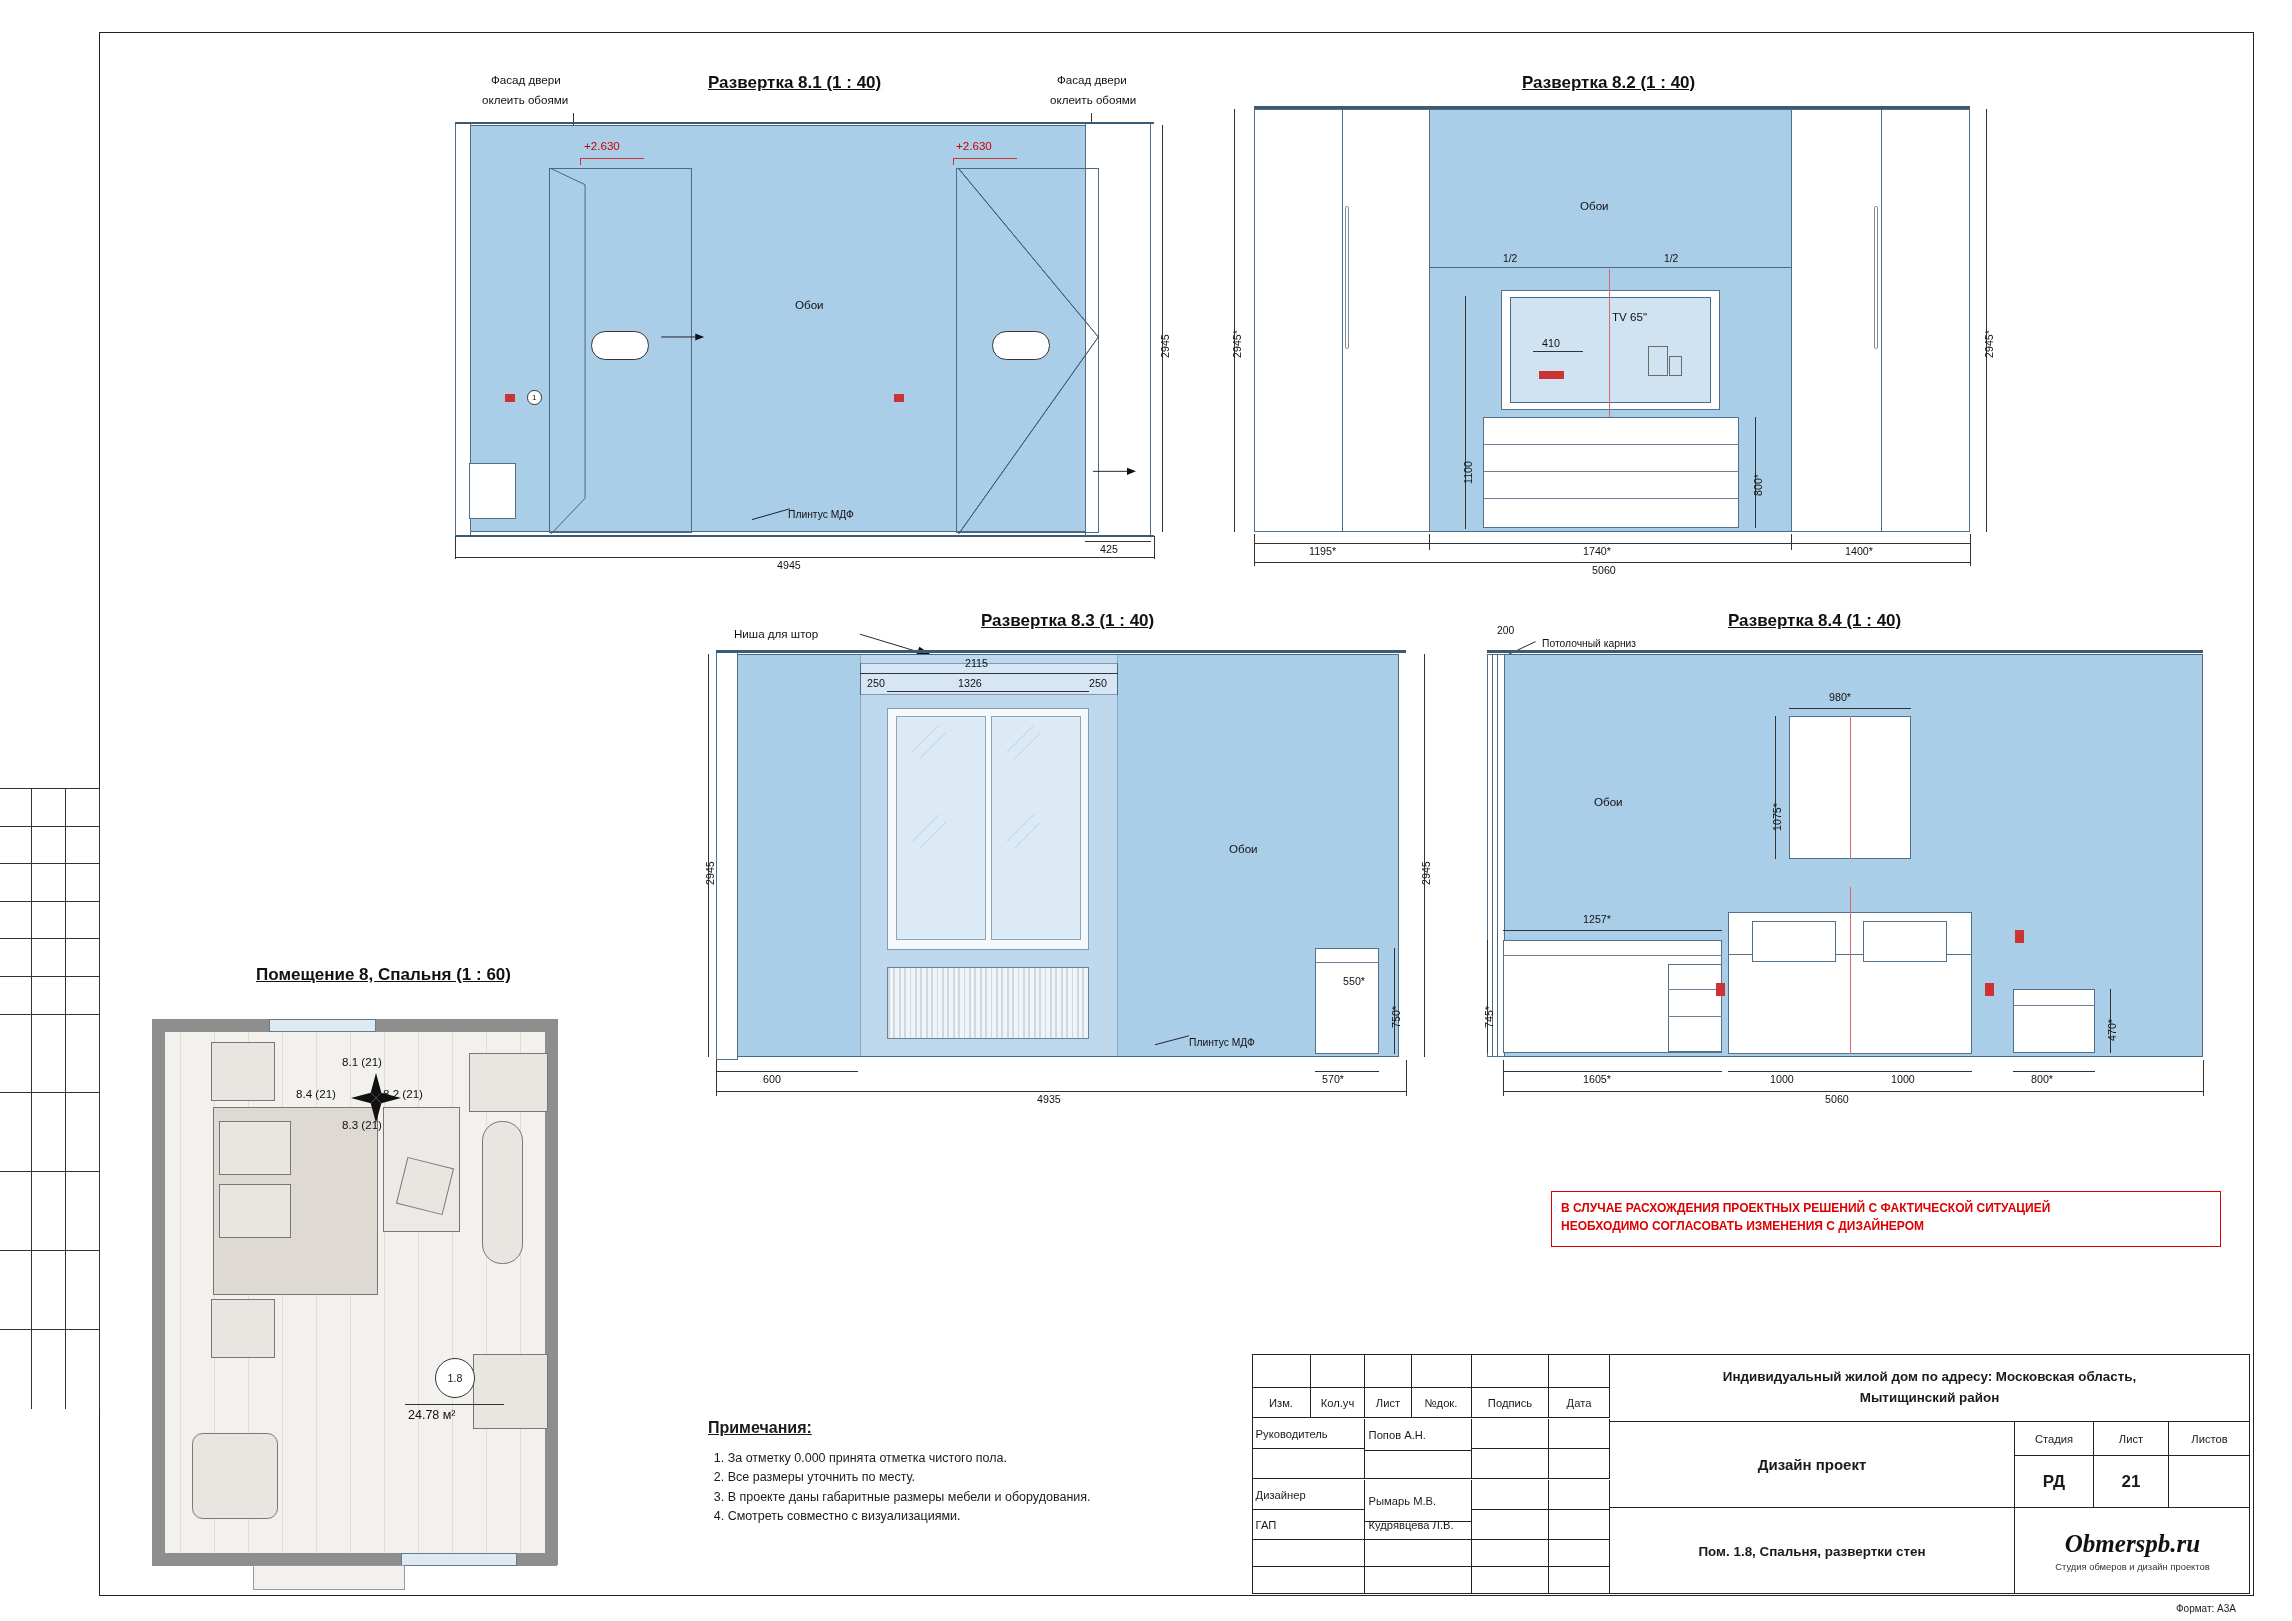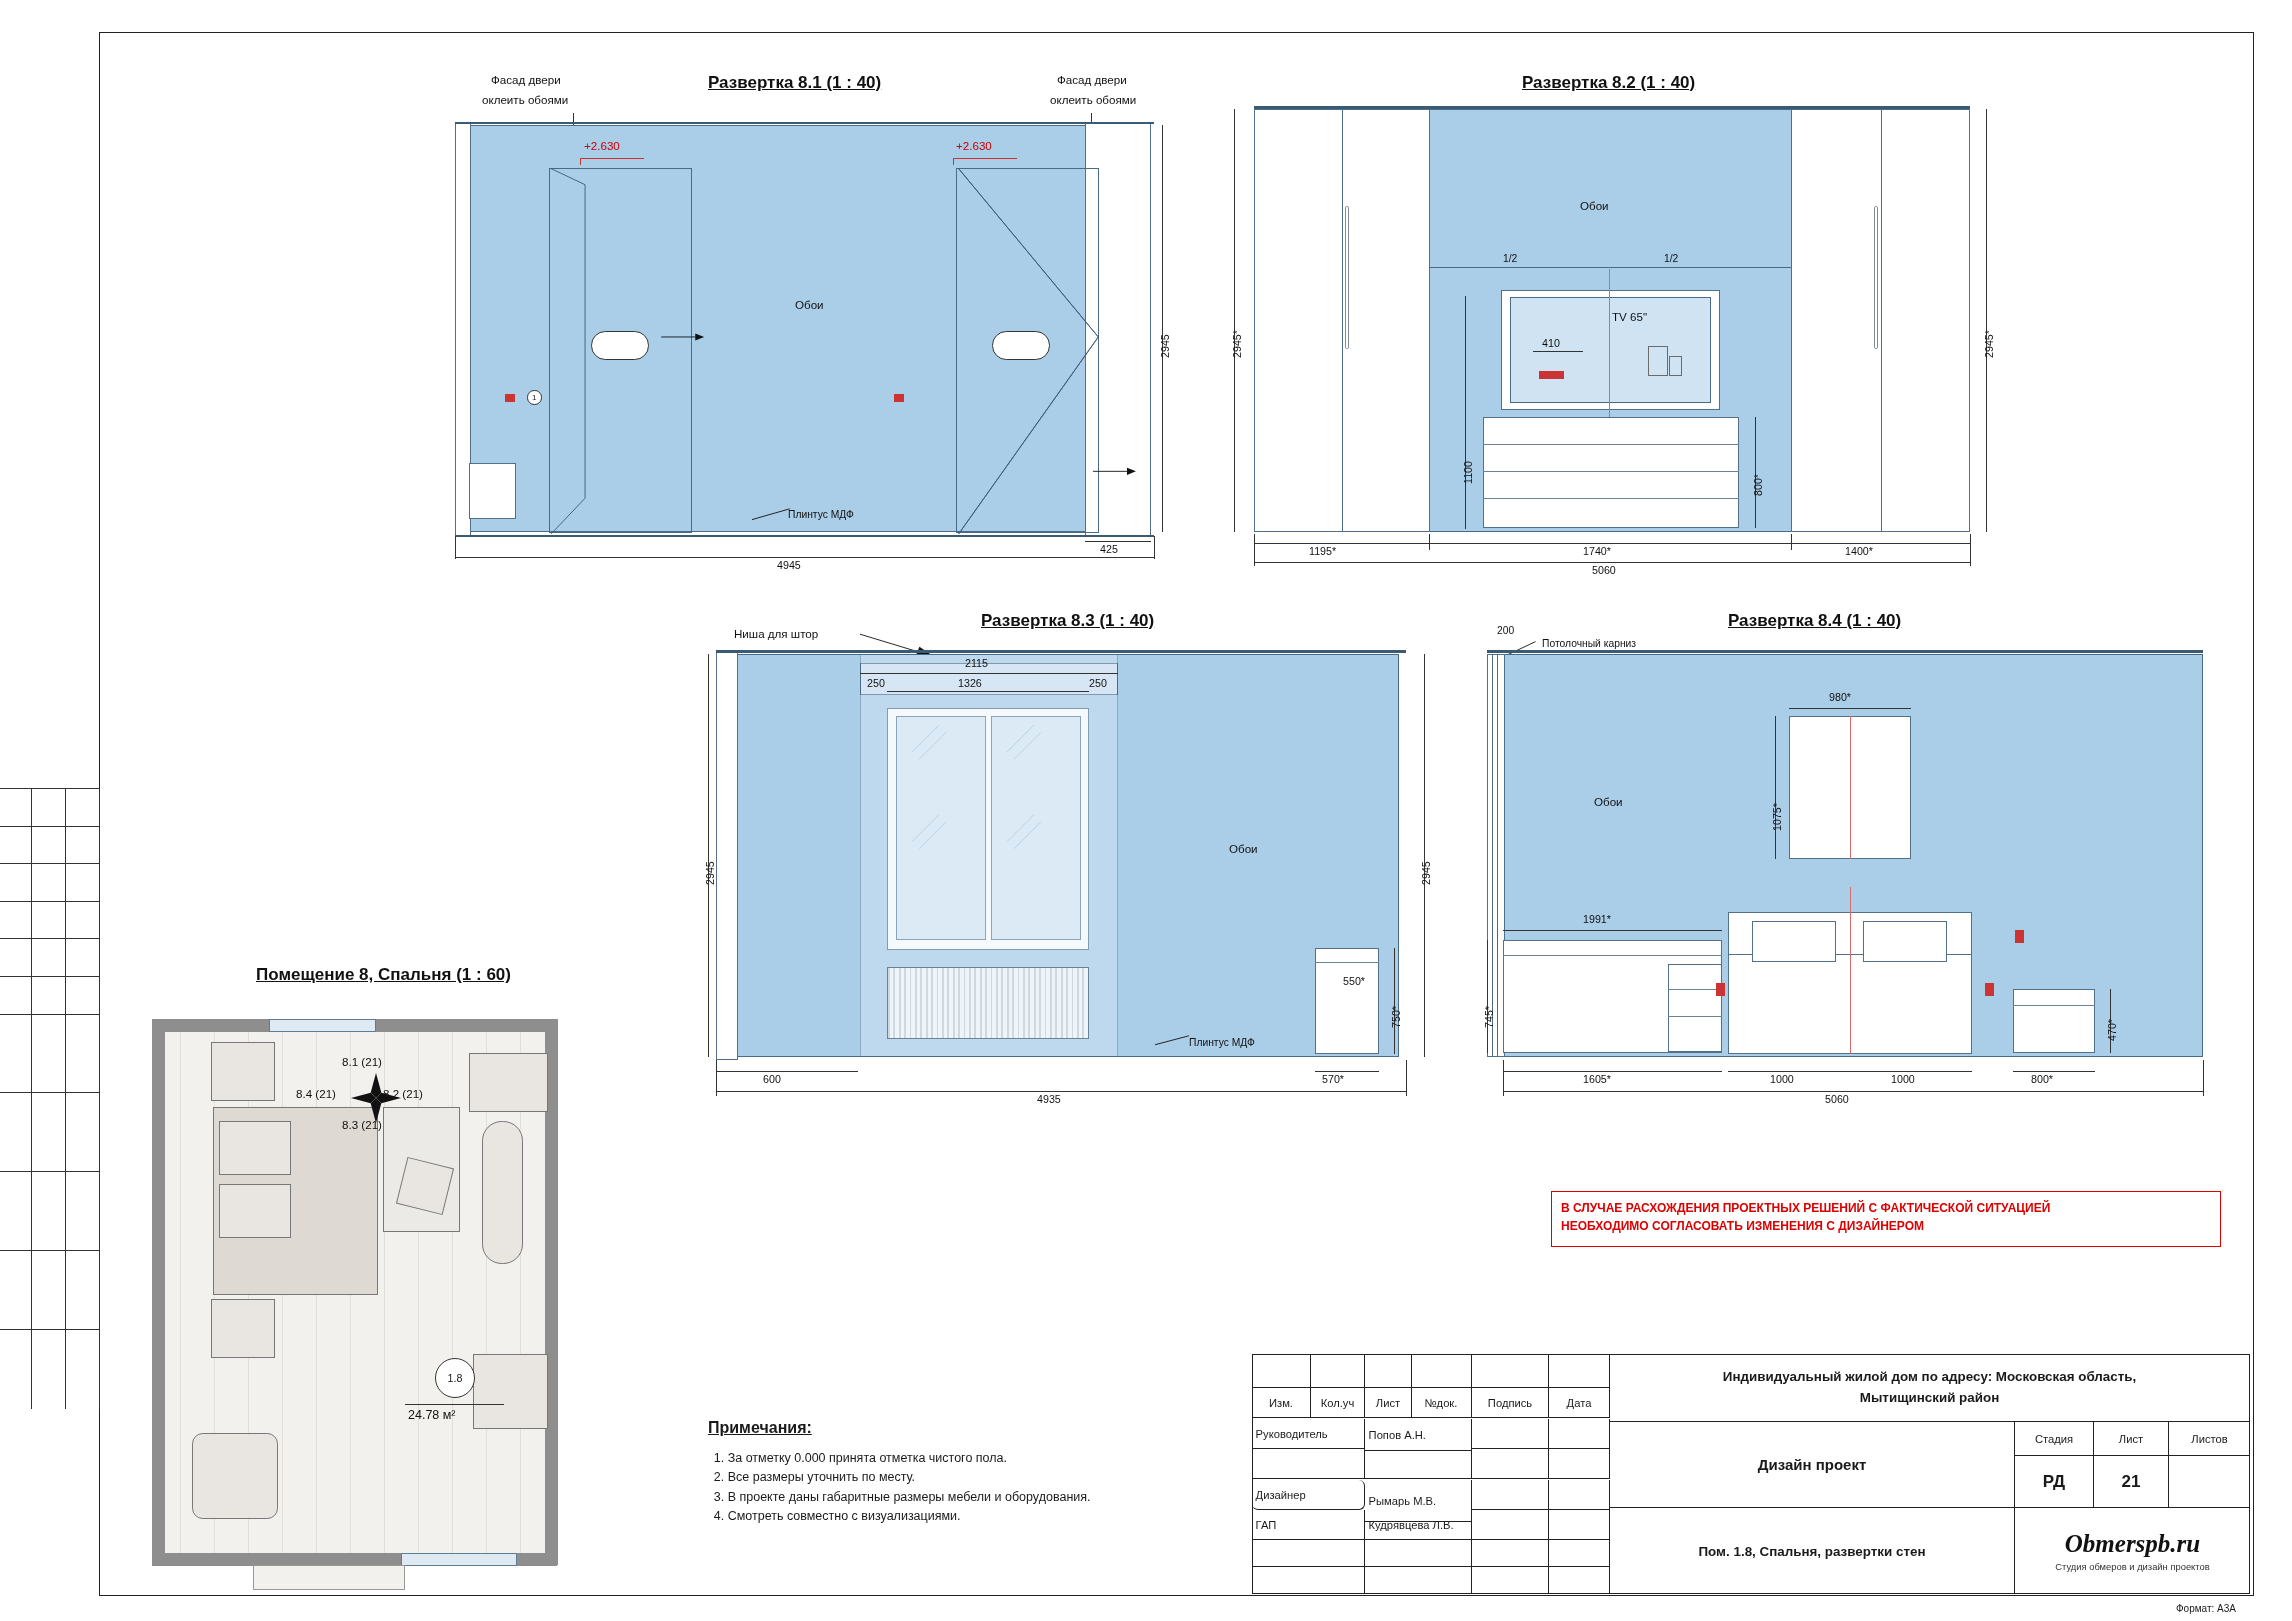--- a/index.html
+++ b/index.html
@@ -321,21 +321,21 @@
     <div class="lineh" style="left:1668px;top:1016px;width:54px;background:#6b8296;"></div>
 
     <div class="white" style="left:2013px;top:989px;width:82px;height:64px;"></div>
     <div class="lineh" style="left:2013px;top:1005px;width:82px;background:#6b8296;"></div>
 
     <div class="redline" style="left:1716px;top:983px;width:9px;height:12.5px;"></div>
     <div class="redline" style="left:1985px;top:983px;width:9px;height:12.5px;"></div>
     <div class="redline" style="left:2015px;top:930px;width:9px;height:12.5px;"></div>
 
     <div class="dim" style="left:1503px;top:930px;width:219px;"></div>
-    <div class="dimtxt" style="left:1583px;top:913px;">1991*</div>
+    <div class="dimtxt" style="left:1583px;top:913px;">1257*</div>
     <div class="dimv" style="left:1487px;top:940px;height:113px;"></div>
     <div class="dimtxt v" style="left:1483px;top:1028px;">745*</div>
     <div class="dimv" style="left:2110px;top:989px;height:64px;"></div>
     <div class="dimtxt v" style="left:2106px;top:1041px;">470*</div>
 
     <div class="dim" style="left:1503px;top:1071px;width:219px;"></div>
     <div class="dimtxt" style="left:1583px;top:1073px;">1605*</div>
     <div class="dim" style="left:1728px;top:1071px;width:122px;"></div>
     <div class="dimtxt" style="left:1770px;top:1073px;">1000</div>
     <div class="dim" style="left:1850px;top:1071px;width:122px;"></div>
@@ -437,21 +437,21 @@
     <div class="cell" style="left:1252px;top:1419px;width:113px;height:30px;">Руководитель</div>
     <div class="cell" style="left:1365px;top:1419px;width:107px;height:32px;">Попов А.Н.</div>
     <div class="cell" style="left:1472px;top:1419px;width:77px;height:30px;"></div>
     <div class="cell" style="left:1549px;top:1419px;width:61px;height:30px;"></div>
 
     <div class="cell" style="left:1252px;top:1449px;width:113px;height:30px;"></div>
     <div class="cell" style="left:1365px;top:1449px;width:107px;height:30px;"></div>
     <div class="cell" style="left:1472px;top:1449px;width:77px;height:30px;"></div>
     <div class="cell" style="left:1549px;top:1449px;width:61px;height:30px;"></div>
 
-    <div class="cell" style="left:1252px;top:1480px;width:113px;height:30px;border-radius:6px;">Дизайнер</div>
+    <div class="cell" style="left:1252px;top:1480px;width:113px;height:30px;">Дизайнер</div>
     <div class="cell" style="left:1365px;top:1480px;width:107px;height:42px;">Рымарь М.В.</div>
     <div class="cell" style="left:1472px;top:1480px;width:77px;height:30px;"></div>
     <div class="cell" style="left:1549px;top:1480px;width:61px;height:30px;"></div>
 
     <div class="cell" style="left:1252px;top:1510px;width:113px;height:30px;">ГАП</div>
     <div class="cell" style="left:1365px;top:1510px;width:107px;height:30px;">Кудрявцева Л.В.</div>
     <div class="cell" style="left:1472px;top:1510px;width:77px;height:30px;"></div>
     <div class="cell" style="left:1549px;top:1510px;width:61px;height:30px;"></div>
 
     <div class="cell" style="left:1252px;top:1540px;width:113px;height:27px;"></div>

